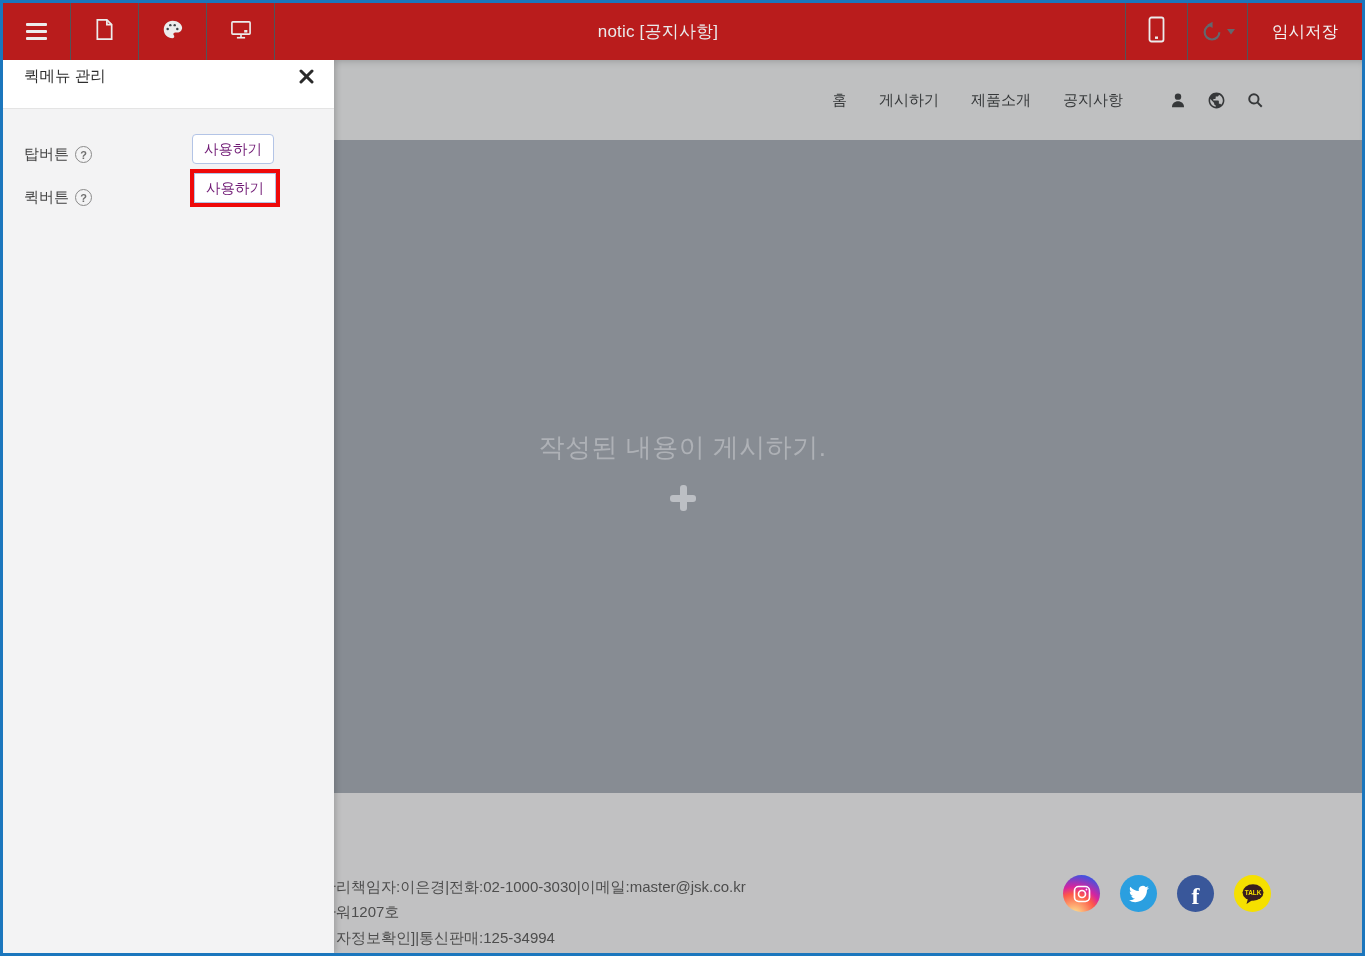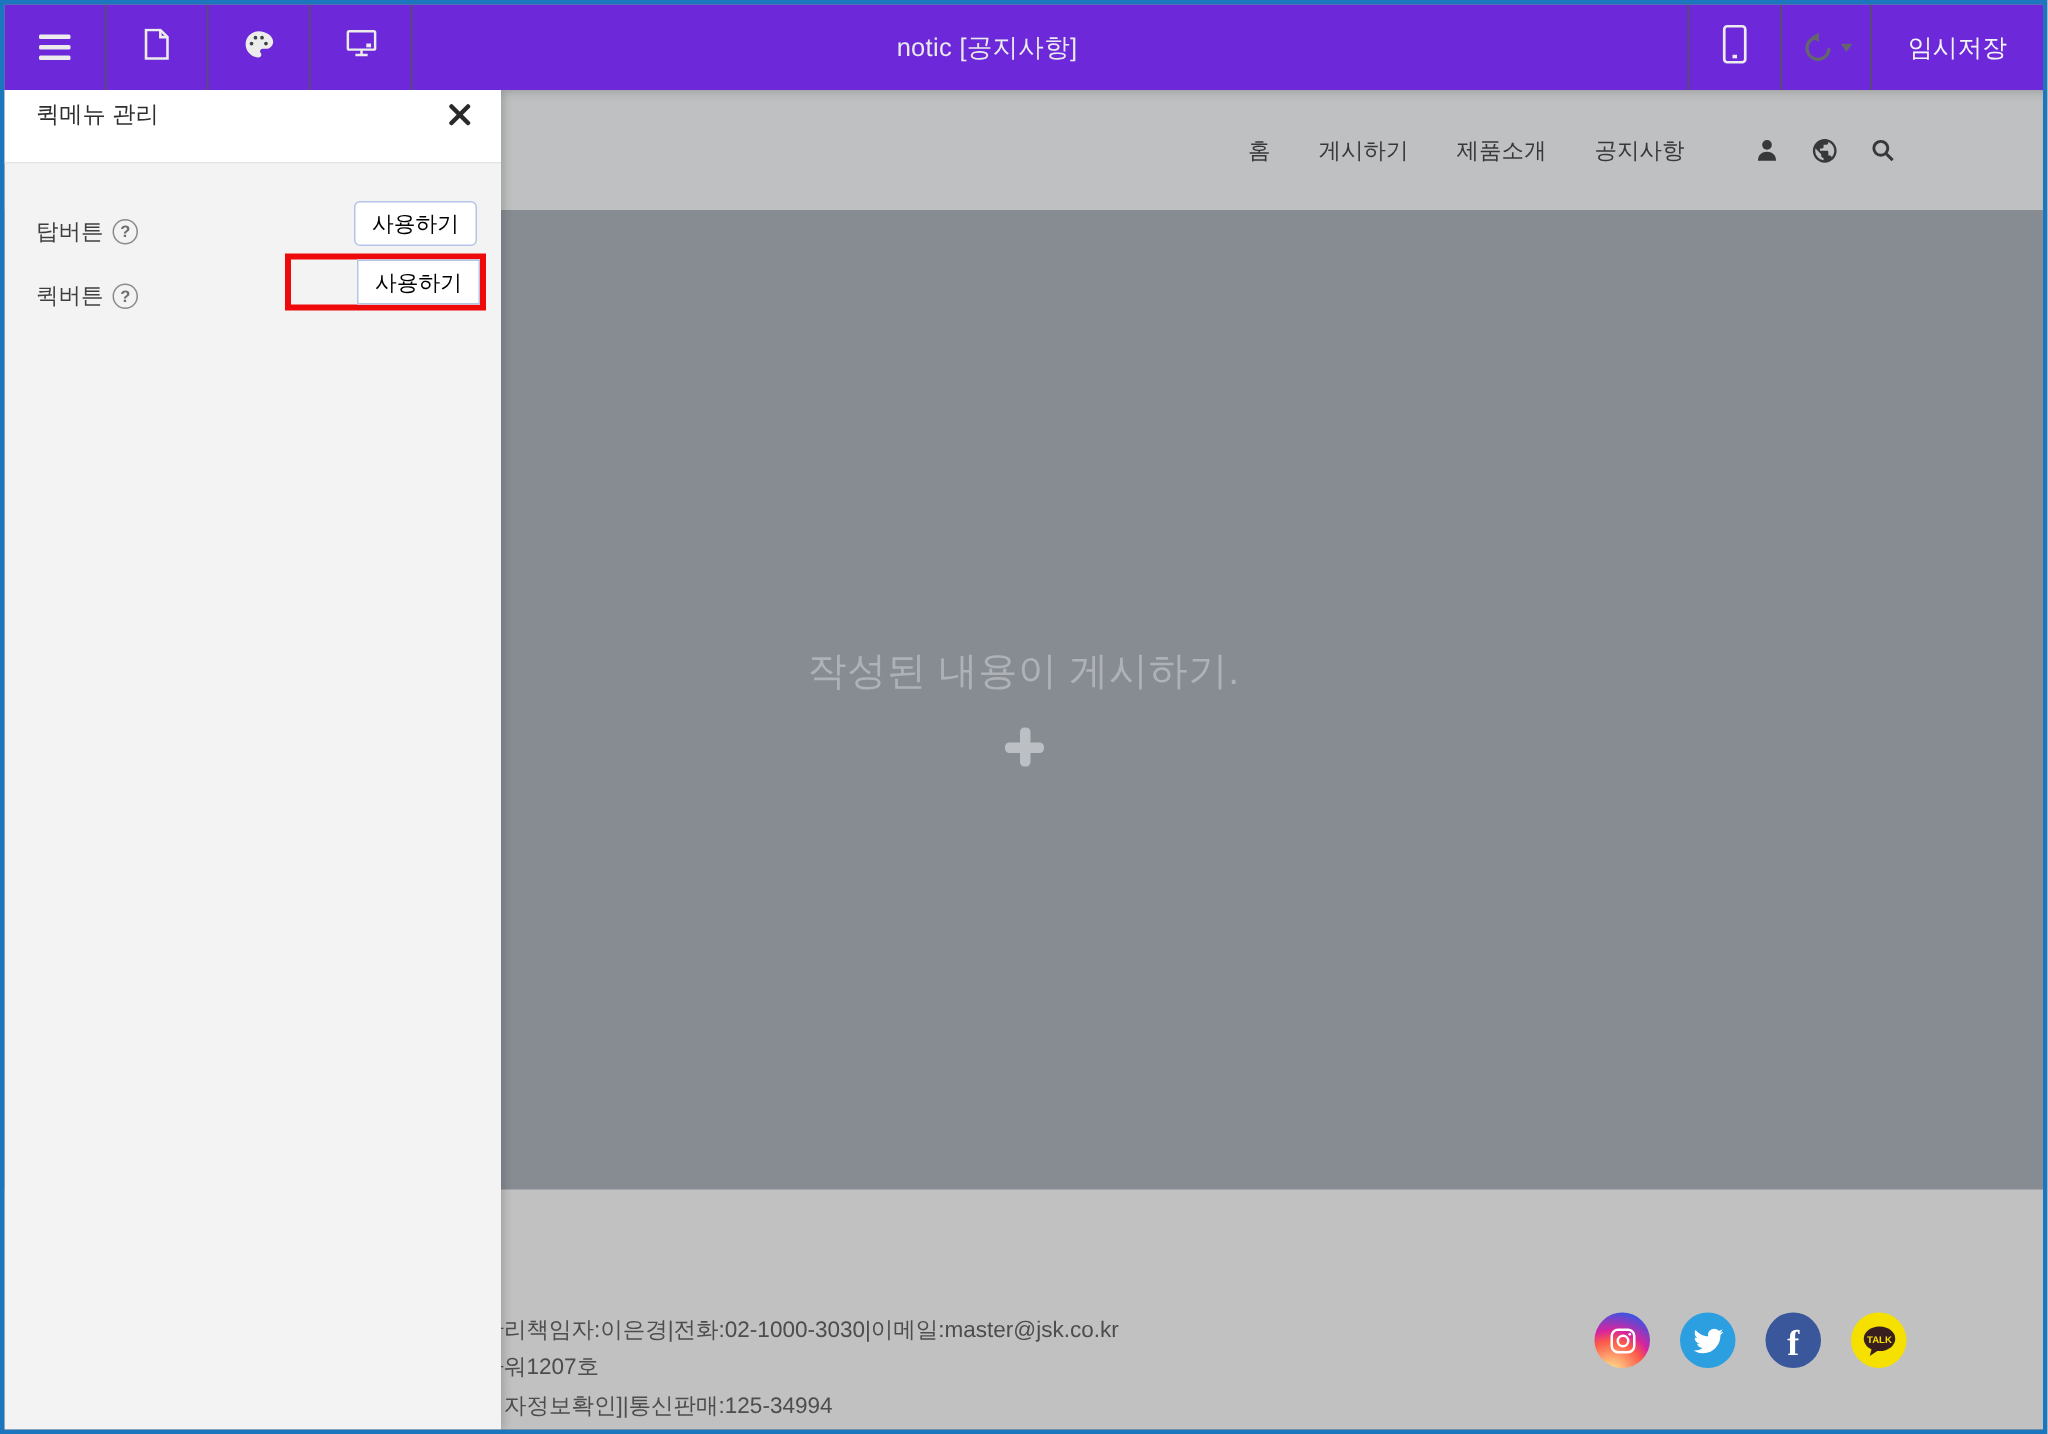--- a/index.html
+++ b/index.html
@@ -7,21 +7,21 @@
   body { font-family:"Liberation Sans","DejaVu Sans",sans-serif; }
 
   .screen{
     position:relative; width:1365px; height:956px;
     border:3px solid #1b76bd; background:#878c93; overflow:hidden;
   }
 
   
   .toolbar{
     position:absolute; left:0; top:0; right:0; height:57px;
-    background:#6d28d9; display:flex; align-items:stretch; z-index:30;
+    background:#b91c1c; display:flex; align-items:stretch; z-index:30;
   }
   .tb-cell{
     display:flex; align-items:center; justify-content:center;
     border-right:1px solid #515459; cursor:pointer;
   }
   .tb-icon-cell{ width:68px; }
   .tb-title{
     position:absolute; left:655px; top:0; height:57px; transform:translateX(-50%);
     display:flex; align-items:center; color:#e9eaeb; font-size:17px; letter-spacing:.2px;
   }
@@ -99,23 +99,22 @@
     width:131px; font-size:15px; color:#3f3f3f;
     display:flex; align-items:center; gap:6px;
   }
   .help-icon{
     width:17px; height:17px; border:1.4px solid #8a8a8a; border-radius:50%;
     color:#6f6f6f; font-size:11px; font-weight:bold;
     display:inline-flex; align-items:center; justify-content:center; cursor:pointer;
   }
   .use-btn{
     width:82px; height:30px; background:#fff; border:1px solid #b3c4e6;
-    border-radius:4px; color:#000000; font-size:14.5px; cursor:pointer;
+    border-radius:4px; color:#701a75; font-size:14.5px; cursor:pointer;
     font-family:inherit;
-    margin-left:44px;
   }
   .annotation-box{ border:4px solid #ee0a0a; margin:-4px 0 0 -2px; display:inline-block; line-height:0; }
   .annotation-box .use-btn{ border-radius:0; border-color:#b3c4e6; }
 </style>
 </head>
 <body>
 
 <div class="screen">
 
   <div class="preview">

